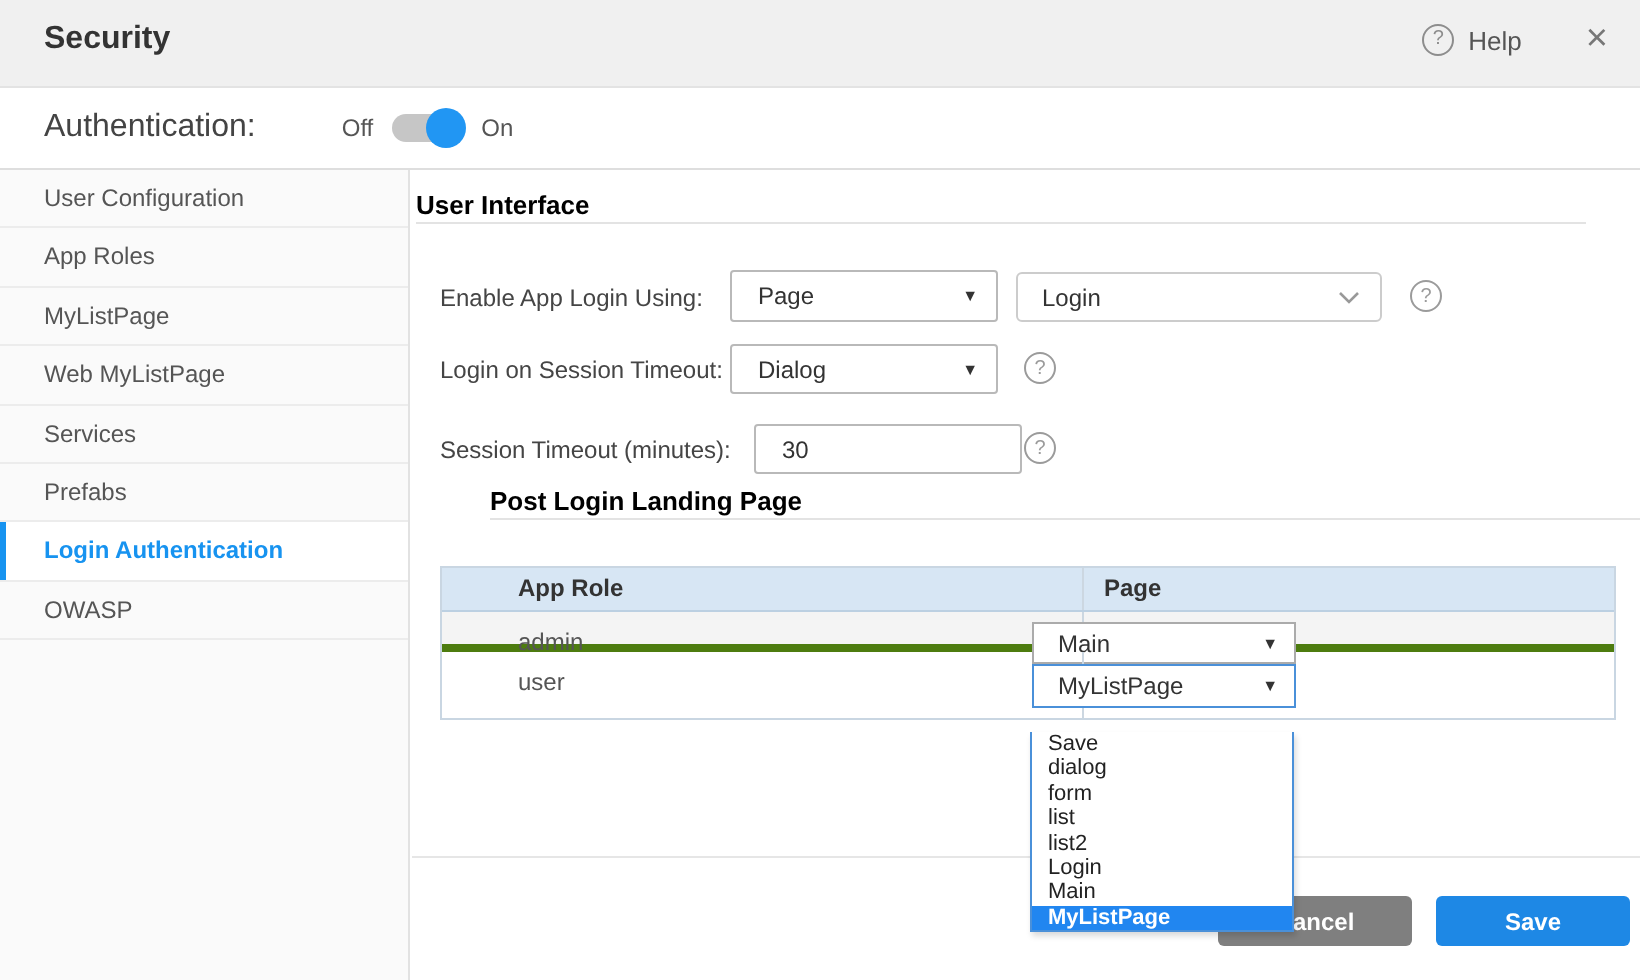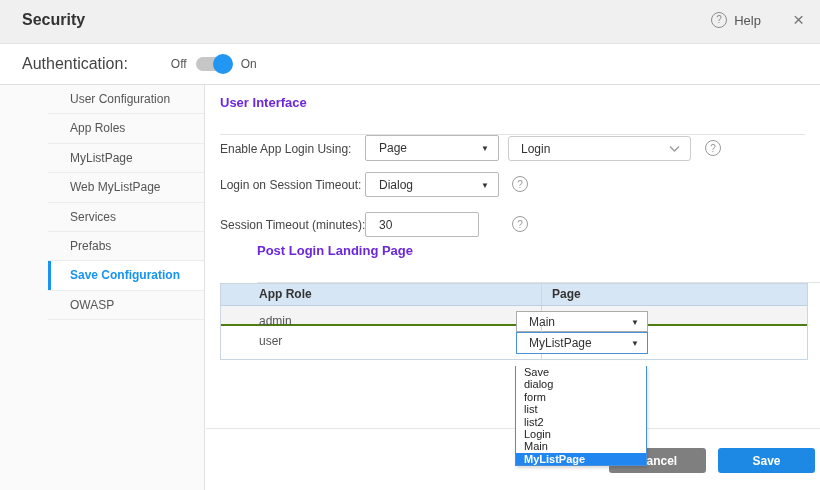--- a/index.html
+++ b/index.html
@@ -19,50 +19,50 @@
   
   .authbar { position:absolute; top:44px; left:0; right:0; height:41px; background:#fff; border-bottom:1px solid #dedede;
              display:flex; align-items:center; padding-left:22px; }
   .auth-label { font-size:16px; color:#444; font-weight:500; }
   .tog-off { font-size:12px; color:#555; margin-left:43px; }
   .tog-on  { font-size:12px; color:#555; margin-left:10px; }
   .toggle { position:relative; width:35px; height:14px; background:#c6c6c6; border-radius:7px; margin-left:9px; }
   .toggle .knob { position:absolute; right:-2px; top:-3px; width:20px; height:20px; border-radius:50%; background:#2196f3; }
 
   
-  .sidebar { position:absolute; top:85px; left:0; bottom:0; width:205px; background:#fafafa; border-right:1px solid #e2e2e2;padding-left:48px; }
+  .sidebar { position:absolute; top:85px; left:0; bottom:0; width:205px; background:#fafafa; border-right:1px solid #e2e2e2; }
   .side-item { position:relative; height:29.4px; line-height:29.4px; padding-left:22px; font-size:12px; color:#555;
                border-bottom:1px solid #ececec; cursor:default; }
   .side-item.active { background:#fff; color:#1793f0; font-weight:700; }
   .side-item.active::before { content:""; position:absolute; left:0; top:0; bottom:0; width:3px; background:#1793f0; }
 
   
   .main { position:absolute; left:206px; top:85px; right:0; bottom:0; background:#fff; }
-  .section-title { position:absolute; left:14px; width:585px; font-size:13px; font-weight:600; color:#6d28d9;
-                   padding-bottom:24px; border-bottom:1px solid #e3e3e3; }
+  .section-title { position:absolute; left:2px; width:585px; font-size:13px; font-weight:600; color:#000000;
+                   padding-bottom:1px; border-bottom:1px solid #e3e3e3; }
   .field-label { position:absolute; left:14px; font-size:12px; font-weight:500; color:#454545; }
 
   .sel { position:absolute; height:26px; border:1px solid #b9b9b9; border-radius:2px; background:#fff;
          font-size:12px; color:#333; display:flex; align-items:center; padding-left:13px; }
   .sel .arrow { position:absolute; right:9px; top:50%; transform:translateY(-50%); font-size:8px; color:#333; }
   .combo { position:absolute; height:25px; border:1px solid #ccc; border-radius:3px; background:#fff;
            font-size:12px; color:#333; display:flex; align-items:center; padding-left:12px; }
   .combo svg { position:absolute; right:10px; top:50%; transform:translateY(-50%); }
   .txt-input { position:absolute; height:25px; border:1px solid #b9b9b9; border-radius:2px; background:#fff;
                font-size:12px; color:#333; padding-left:13px; font-family:"Liberation Sans",sans-serif; }
   .q { position:absolute; width:16px; height:16px; border:1px solid #9b9b9b; border-radius:50%; color:#9b9b9b;
        font-size:10px; display:flex; align-items:center; justify-content:center; }
 
   
   .role-table { position:absolute; left:14px; top:198px; width:588px; border:1px solid #c9d6e2; }
   .t-head { display:flex; height:22px; background:#d7e6f4; border-bottom:1px solid #bcd0e2; }
   .t-head .th { font-size:12px; font-weight:700; color:#333; line-height:21px; padding-left:10px; }
   .th.c1, .td.c1 { width:293px; border-right:1px solid #ccd7e1;margin-left:28px; }
   .th.c2, .td.c2 { flex:1; }
-  .t-row { display:flex; position:relative; height:20px; border-bottom:2px solid #4d7c0f; }
+  .t-row { display:flex; position:relative; height:20px; border-bottom:4px solid #4d7c0f; }
   .t-row:last-child { border-bottom:none; height:33px; }
   .t-row.odd { background:#f4f4f4; }
   .t-row .td { font-size:12px; color:#555; line-height:30px; padding-left:10px; }
   .cell-sel { position:absolute; left:295px; top:5px; width:132px; height:21px; border:1px solid #ababab;
               background:#fff; font-size:12px; color:#333; display:flex; align-items:center; padding-left:12px; }
   .cell-sel .arrow { position:absolute; right:8px; top:50%; transform:translateY(-50%); font-size:8px; color:#333; }
   .cell-sel.focused { top:6px; height:22px; border:1px solid #4a90d9; }
 
   
   .dropdown-list { position:absolute; left:309px; top:281px; width:132px; background:#fff;
@@ -103,21 +103,21 @@
     <span class="tog-on">On</span>
   </div>
 
   <div class="sidebar">
     <div class="side-item">User Configuration</div>
     <div class="side-item">App Roles</div>
     <div class="side-item">MyListPage</div>
     <div class="side-item">Web MyListPage</div>
     <div class="side-item">Services</div>
     <div class="side-item">Prefabs</div>
-    <div class="side-item active">Save Configuration</div>
+    <div class="side-item active">Login Authentication</div>
     <div class="side-item">OWASP</div>
   </div>
 
   <div class="main">
 
     <div class="section-title" style="top:10px;">User Interface</div>
 
     <div class="field-label" style="top:57px;">Enable App Login Using:</div>
     <div class="sel" style="left:159px; top:50px; width:134px;">
       <span>Page</span>
@@ -136,21 +136,21 @@
     <div class="field-label" style="top:93px;">Login on Session Timeout:</div>
     <div class="sel" style="left:159px; top:87px; width:134px; height:25px;">
       <span>Dialog</span>
       <span class="arrow">▼</span>
     </div>
     <span class="q" style="left:306px; top:91px;">
         <span>?</span>
       </span>
 
     <div class="field-label" style="top:133px;">Session Timeout (minutes):</div>
-    <input class="txt-input" style="left: 159px; top: 127px; width: 114px;" value="30">
+    <input class="txt-input" style="left: 171px; top: 127px; width: 134px;" value="30">
     <span class="q" style="left:306px; top:131px;">
         <span>?</span>
       </span>
 
     <div class="section-title" style="top:158px;margin-left:37px;">Post Login Landing Page</div>
 
     <div class="role-table">
       <div class="t-head">
         <div class="th c1">App Role</div>
         <div class="th c2">Page</div>

